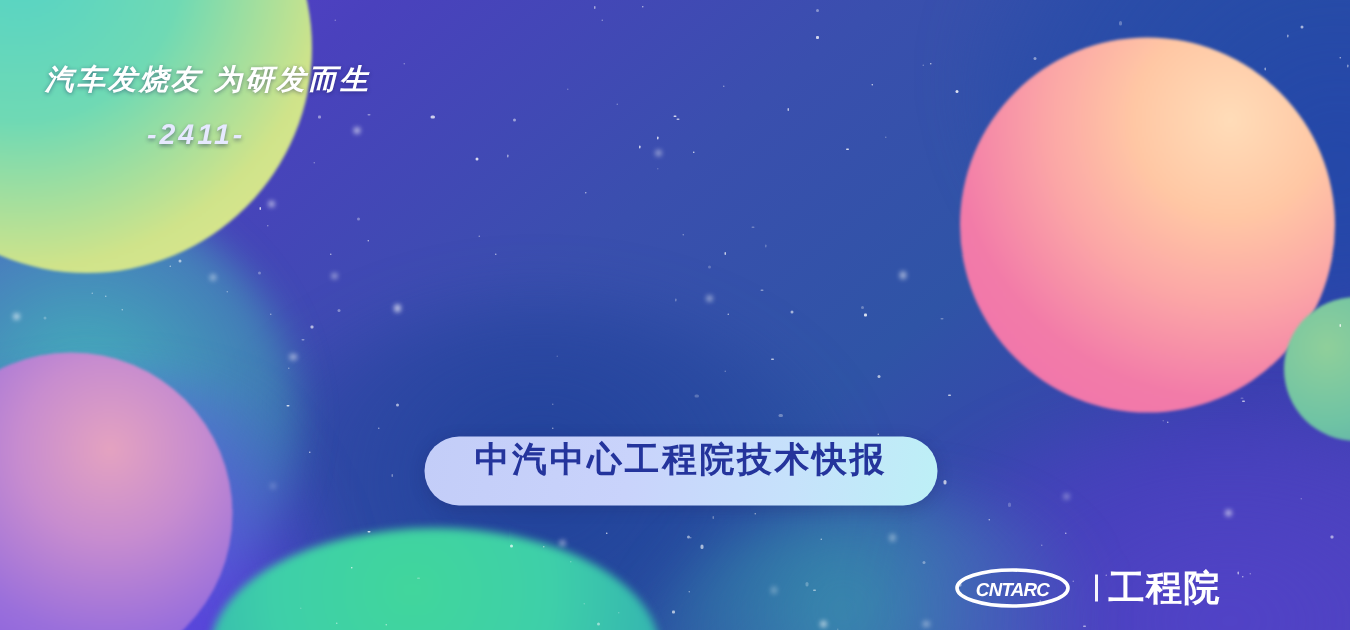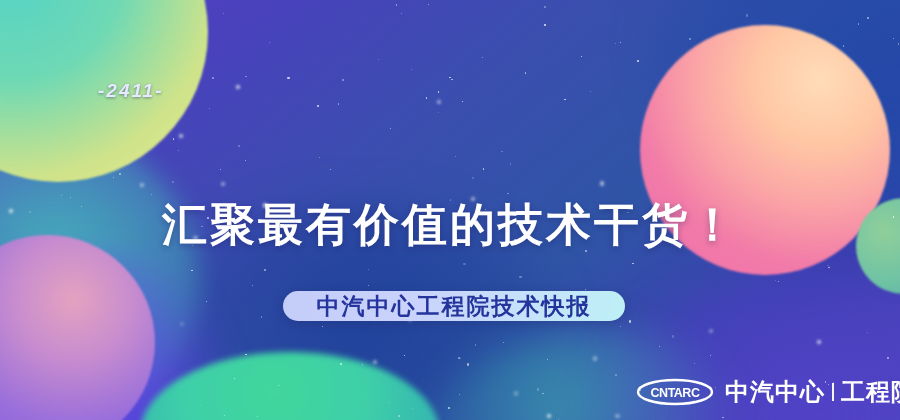--- a/index.html
+++ b/index.html
@@ -98,36 +98,36 @@
   .subline{
     position:absolute;left:0;right:0;top:195px;
     text-align:center;color:#ffffff;
     font-size:45px;font-weight:bold;letter-spacing:3px;
     text-shadow:0 2px 6px rgba(25,25,90,.35);
   }
 
   
   .badge{
     position:absolute;left:283px;top:291px;
-    width:342px;height:30px;border-radius:24px;
+    width:342px;height:46px;border-radius:24px;
     background:linear-gradient(100deg,#c3cdf8 0%,#c9d3fb 40%,#c6e2fb 72%,#bdf0f6 100%);
-    display:flex;align-items:center;justify-content:center;
+    display:flex;align-items:flex-start;justify-content:center;
     box-shadow:0 2px 10px rgba(30,30,90,.25);
   }
   .badge-text{
     color:#24349c;font-size:23px;font-weight:bold;letter-spacing:2px;
     white-space:nowrap;
   }
 
   
   .logo-row{
     position:absolute;left:636px;top:376px;
     display:flex;align-items:center;gap:11px;
   }
-  .logo-oval{position:relative;width:78px;height:28px;flex:0 0 auto;}
+  .logo-oval{position:relative;width:78px;height:28px;flex:0 0 auto;font-style:italic;}
   .logo-oval svg{display:block;}
   .logo-cn{
     color:#ffffff;font-size:24px;font-weight:bold;letter-spacing:1px;
     white-space:nowrap;display:flex;align-items:center;gap:2px;
   }
   .logo-sep{
     display:inline-block;width:2px;height:18px;background:#fff;
     margin:0 5px;opacity:.95;
   }
 </style>
@@ -302,34 +302,33 @@
       <div class="star" style="left: 710.2px; top: 355.1px; width: 1.3px; height: 1.3px; opacity: 0.65;"></div>
       <div class="star" style="left: 843px; top: 45.4px; width: 1.3px; height: 1.3px; opacity: 0.49;"></div>
       <div class="star" style="left: 317.3px; top: 104.9px; width: 2.2px; height: 2.2px; opacity: 0.8;"></div>
       <div class="star" style="left: 897.7px; top: 43.4px; width: 1.3px; height: 1.3px; opacity: 0.44;"></div>
       <div class="star" style="left: 60.9px; top: 194.8px; width: 1.3px; height: 1.3px; opacity: 0.44;"></div>
       <div class="star" style="left: 507.3px; top: 192.8px; width: 1.3px; height: 1.3px; opacity: 0.42;"></div>
       <div class="star" style="left: 264.3px; top: 268.9px; width: 2.2px; height: 2.2px; opacity: 0.59;"></div>
       <div class="star" style="left: 426px; top: 97.3px; width: 1.3px; height: 1.3px; opacity: 0.77;"></div>
     </div>
 
+  <div class="kicker">汽车发烧友  为研发而生</div>
   <div class="year">-2411-</div>
-  <div class="subline">汇聚最有价值的技术干货！</div>
 
   <div class="badge">
     <span class="badge-text">中汽中心工程院技术快报</span>
   </div>
 
   <div class="logo-row">
     <span class="logo-oval">
       <svg width="78" height="28" viewBox="0 0 78 28" xmlns="http://www.w3.org/2000/svg">
         <ellipse cx="39" cy="14" rx="37" ry="12" fill="none" stroke="#ffffff" stroke-width="2.4"></ellipse>
         <text x="39" y="19" text-anchor="middle" fill="#ffffff" font-family="Liberation Sans, sans-serif" font-size="12.5" font-weight="bold" letter-spacing="-0.5">CNTARC</text>
       </svg>
     </span>
     <span class="logo-cn">
-      <span>中汽中心</span>
       <span class="logo-sep"></span>
       <span>工程院</span>
     </span>
   </div>
 
 </div>
 
 </body></html>

